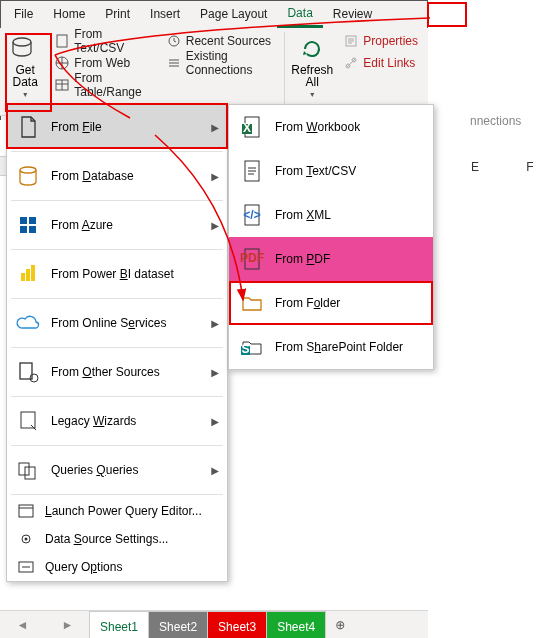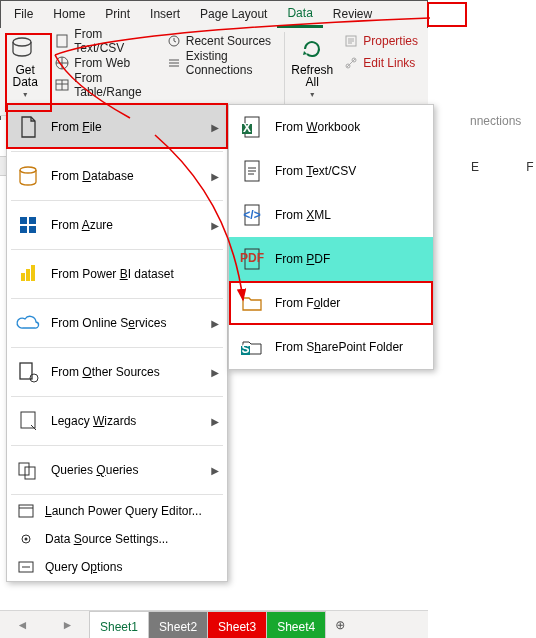--- a/index.html
+++ b/index.html
@@ -30,21 +30,21 @@
   .menu-a .mi { display:flex; align-items:center; height:44px; padding:0 8px; gap:10px; position:relative;}
   .menu-a .mi .ic { width:26px; height:26px; flex:none;}
   .menu-a .mi .ar { position:absolute; right:8px; color:#555; font-size:10px;}
   .menu-a .sep { height:1px; background:#e1e1e1; margin:2px 4px;}
   .menu-a .mi.hl { background:#d8d8d8; }
   .menu-a .sm { height:28px; padding:0 8px 0 10px; display:flex; align-items:center; gap:10px;}
   .menu-a .sm .ic {width:18px;height:18px;flex:none;}
   .menu-b { left:228px; top:104px; width:206px; }
   .menu-b .mi { display:flex; align-items:center; height:44px; padding:0 10px; gap:10px; }
   .menu-b .mi .ic { width:26px; height:26px; flex:none;}
-  .menu-b .mi.hl { background:#5eead4; }
+  .menu-b .mi.hl { background:#ec4899; }
 
   .redbox { position:absolute; border:2px solid #e60000; pointer-events:none; }
 
   
   .sheet-area { position:absolute; left:0; right:0; top:120px; bottom:28px; background:#fff; }
   .grid-svg { position:absolute; inset:0; }
   .colhdr { position:absolute; top:40px; font-size:12px; color:#333; width:60px; text-align:center;}
   .sheet-divider { position:absolute; top:36px; left:0; right:0; height:20px; background:#ececec; border-top:1px solid #d0d0d0; border-bottom:1px solid #d0d0d0;}
 
   

